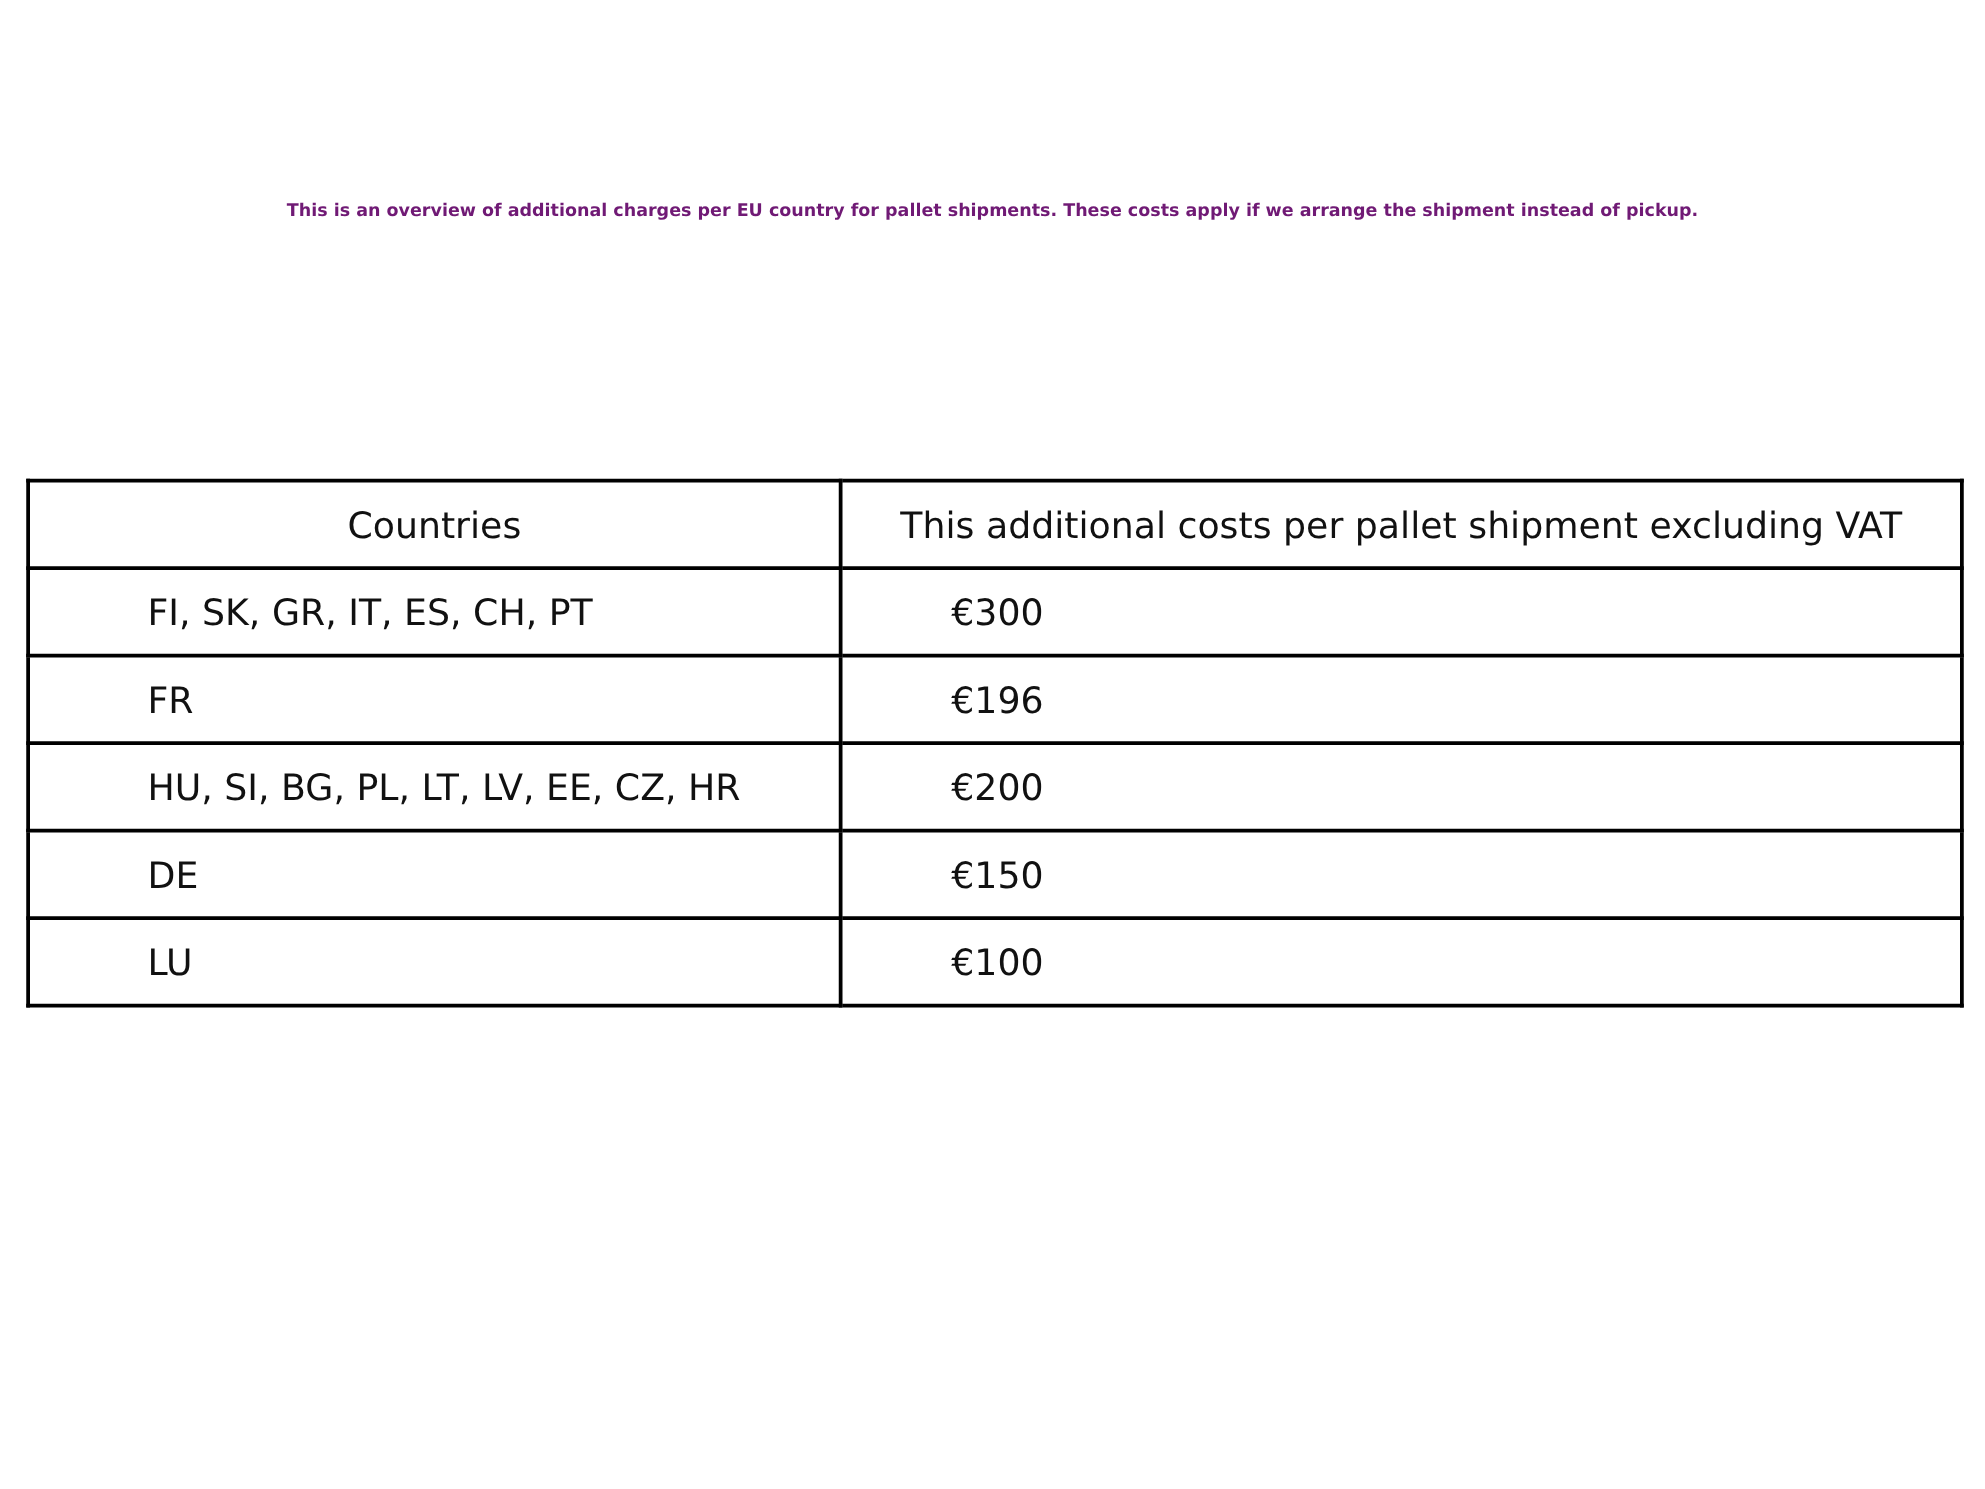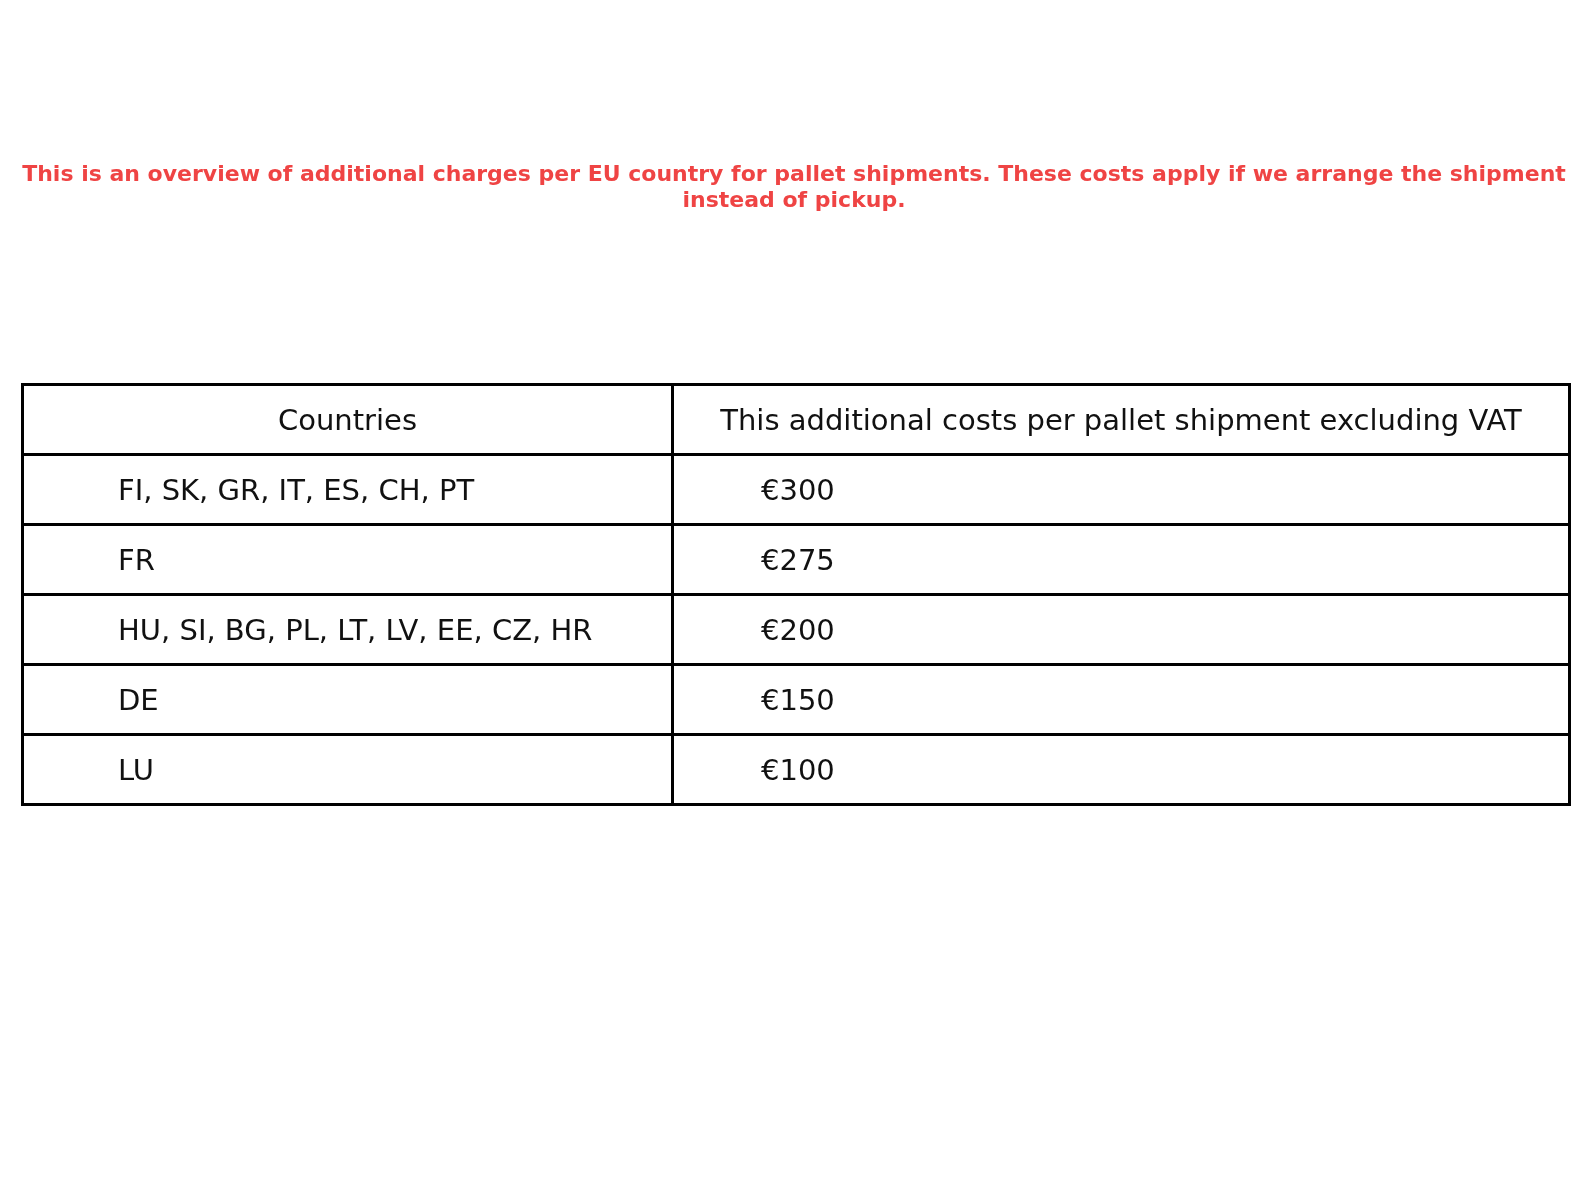--- a/index.html
+++ b/index.html
@@ -14,23 +14,23 @@
     font-family: "DejaVu Sans", sans-serif;
     color: #000000;
     overflow: hidden;
   }
   .intro {
     position: absolute;
     top: 161px;
     left: 0;
     width: 100%;
     text-align: center;
-    font-size: 22px;
+    font-size: 14px;
     font-weight: bold;
-    color: #ef4444;
+    color: #701a75;
     line-height: 1.2;
   }
   table.charges {
     position: absolute;
     left: 21px;
     top: 383px;
     width: 1547px;
     border-collapse: collapse;
     table-layout: fixed;
     background: #ffffff;
@@ -78,21 +78,21 @@
       <th>This additional costs per pallet shipment excluding VAT</th>
     </tr>
   </thead>
   <tbody>
     <tr>
       <td class="countries">FI, SK, GR, IT, ES, CH, PT</td>
       <td class="cost">€300</td>
     </tr>
     <tr>
       <td class="countries">FR</td>
-      <td class="cost">€275</td>
+      <td class="cost">€196</td>
     </tr>
     <tr>
       <td class="countries">HU, SI, BG, PL, LT, LV, EE, CZ, HR</td>
       <td class="cost">€200</td>
     </tr>
     <tr>
       <td class="countries">DE</td>
       <td class="cost">€150</td>
     </tr>
     <tr>

